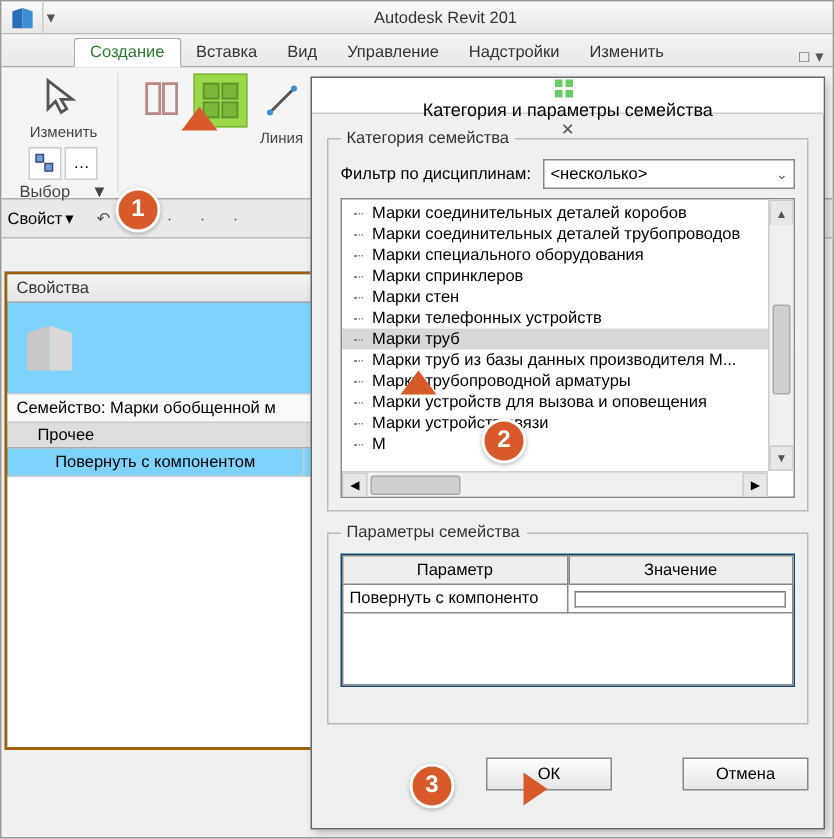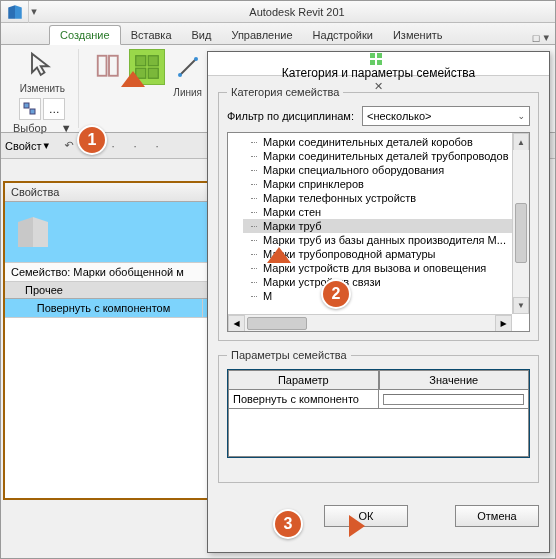--- a/index.html
+++ b/index.html
@@ -54,21 +54,21 @@
   .dlg-close{ width:24px;height:20px;display:flex;align-items:center;justify-content:center;color:#555;}
   .dlg-body{ padding:10px 10px 8px 10px;}
   
   fieldset{ border:1px solid #bbb; padding:8px; margin-bottom:8px;}
   legend{ font-size:11px; padding:0 4px; color:#333;}
   .filter-row{ display:flex; align-items:center; gap:8px; margin-bottom:6px;}
   .filter-row label{ font-size:11px;}
   .combo{ flex:1; border:1px solid #888; background:#fff; height:20px; display:flex; align-items:center; padding:0 4px; justify-content:space-between;}
   .combo-dd{ color:#555; font-size:9px;}
   
-  .tree{ border:1px solid #888; background:#fff; height:200px; overflow:hidden; position:relative; padding:2px 15px;}
+  .tree{ border:1px solid #888; background:#fff; height:200px; overflow:hidden; position:relative; padding:2px 0;}
   .tree-item{ padding:1px 0 1px 20px; font-size:11px; white-space:nowrap; position:relative; cursor:default;}
   .tree-item::before{content:''; position:absolute; left:8px; top:50%; width:6px; border-top:1px dotted #888;}
   .tree-item.sel{ background:#d8d8d8;}
   .tree-scroll{ position:absolute; right:0; top:0; bottom:17px; width:17px; background:#f0f0f0; border-left:1px solid #ccc;}
   .tree-scroll .up,.tree-scroll .down{height:17px;display:flex;align-items:center;justify-content:center;font-size:8px;color:#555;background:#e8e8e8;border:1px solid #ccc;}
   .tree-scroll .up{border-bottom:none;} .tree-scroll .down{position:absolute;bottom:0;left:0;right:0;}
   .tree-scroll .thumb{position:absolute; left:2px; right:2px; top:70px; height:60px; background:#cfcfcf; border:1px solid #aaa; border-radius:2px;}
   .tree-hscroll{position:absolute;left:0;right:17px;bottom:0;height:17px;background:#f0f0f0;border-top:1px solid #ccc;display:flex;}
   .tree-hscroll span{width:17px;height:17px;display:flex;align-items:center;justify-content:center;font-size:8px;background:#e8e8e8;border:1px solid #ccc;}
   .tree-hscroll .hthumb{flex:0 0 60px;margin-left:2px;background:#cfcfcf;border:1px solid #aaa;border-radius:2px;height:13px;margin-top:2px;}
@@ -227,22 +227,22 @@
         <div class="combo">
           <span>&lt;несколько&gt;</span>
           <span class="combo-dd">⌄</span>
         </div>
       </div>
       <div class="tree">
         <div class="tree-item">Марки соединительных деталей коробов</div>
         <div class="tree-item">Марки соединительных деталей трубопроводов</div>
         <div class="tree-item">Марки специального оборудования</div>
         <div class="tree-item">Марки спринклеров</div>
+        <div class="tree-item">Марки стен</div>
         <div class="tree-item">Марки телефонных устройств</div>
-        <div class="tree-item">Марки стен</div>
         <div class="tree-item sel">Марки труб</div>
         <div class="tree-item">Марки труб из базы данных производителя M...</div>
         <div class="tree-item">Марки трубопроводной арматуры</div>
         <div class="tree-item">Марки устройств для вызова и оповещения</div>
         <div class="tree-item">Марки устройств связи</div>
         <div class="tree-item">М</div>
         <div class="tree-scroll">
           <div class="up">▲</div>
           <div class="thumb"></div>
           <div class="down">▼</div>

